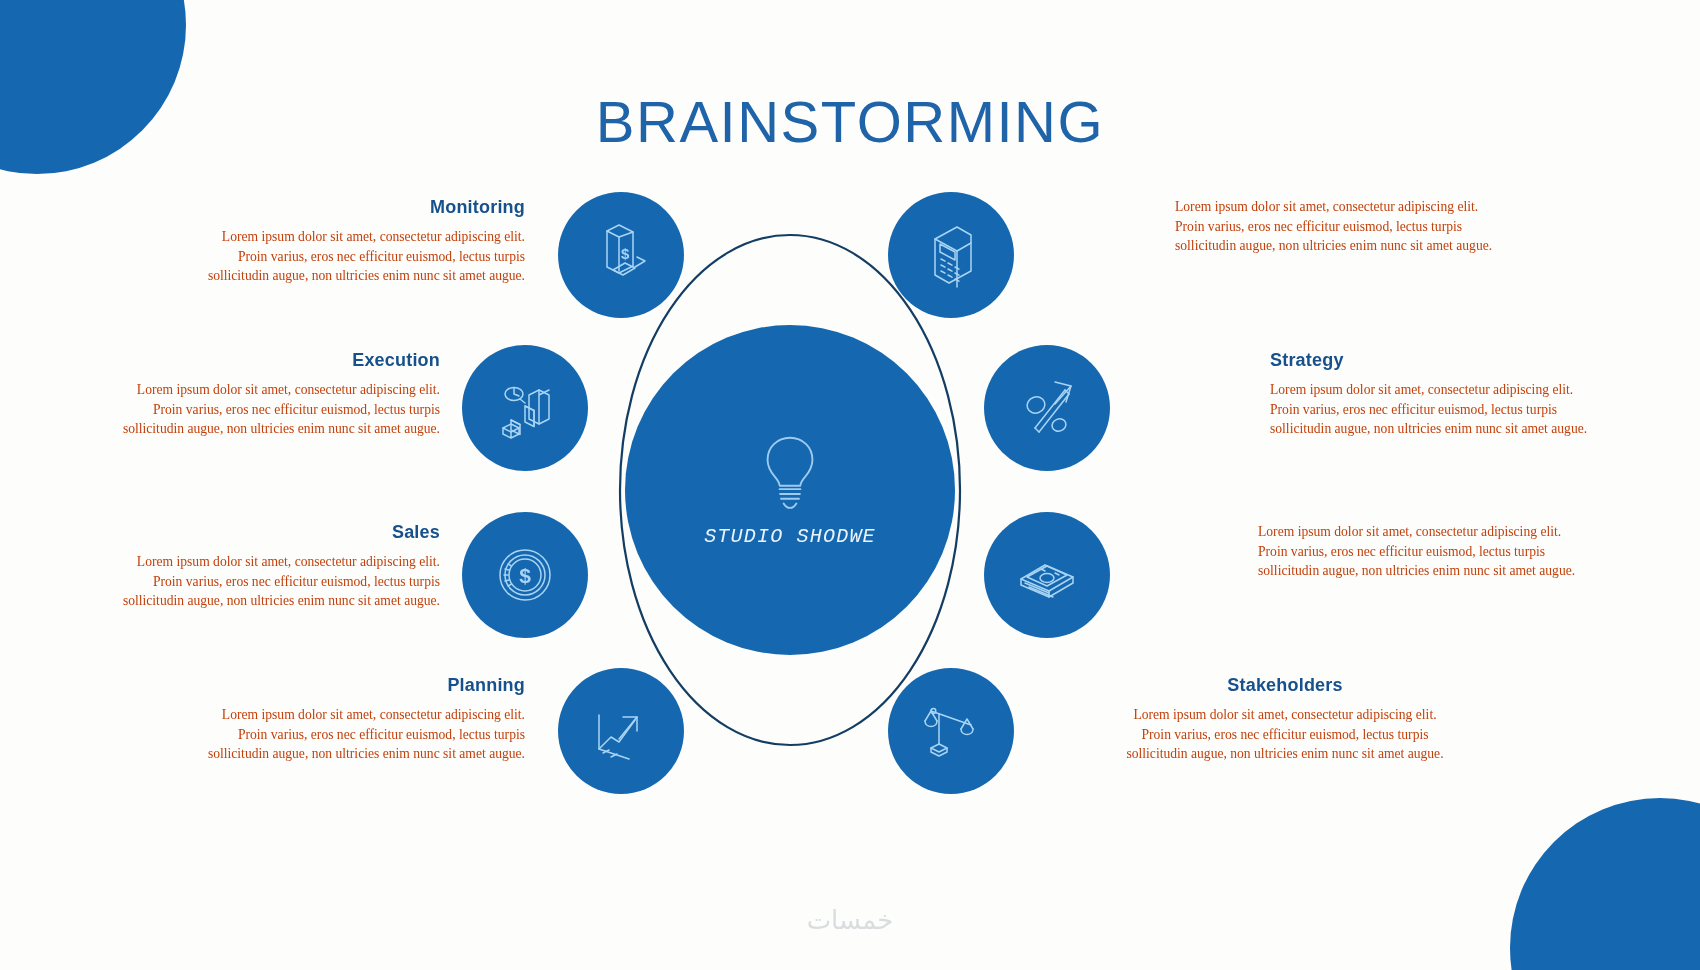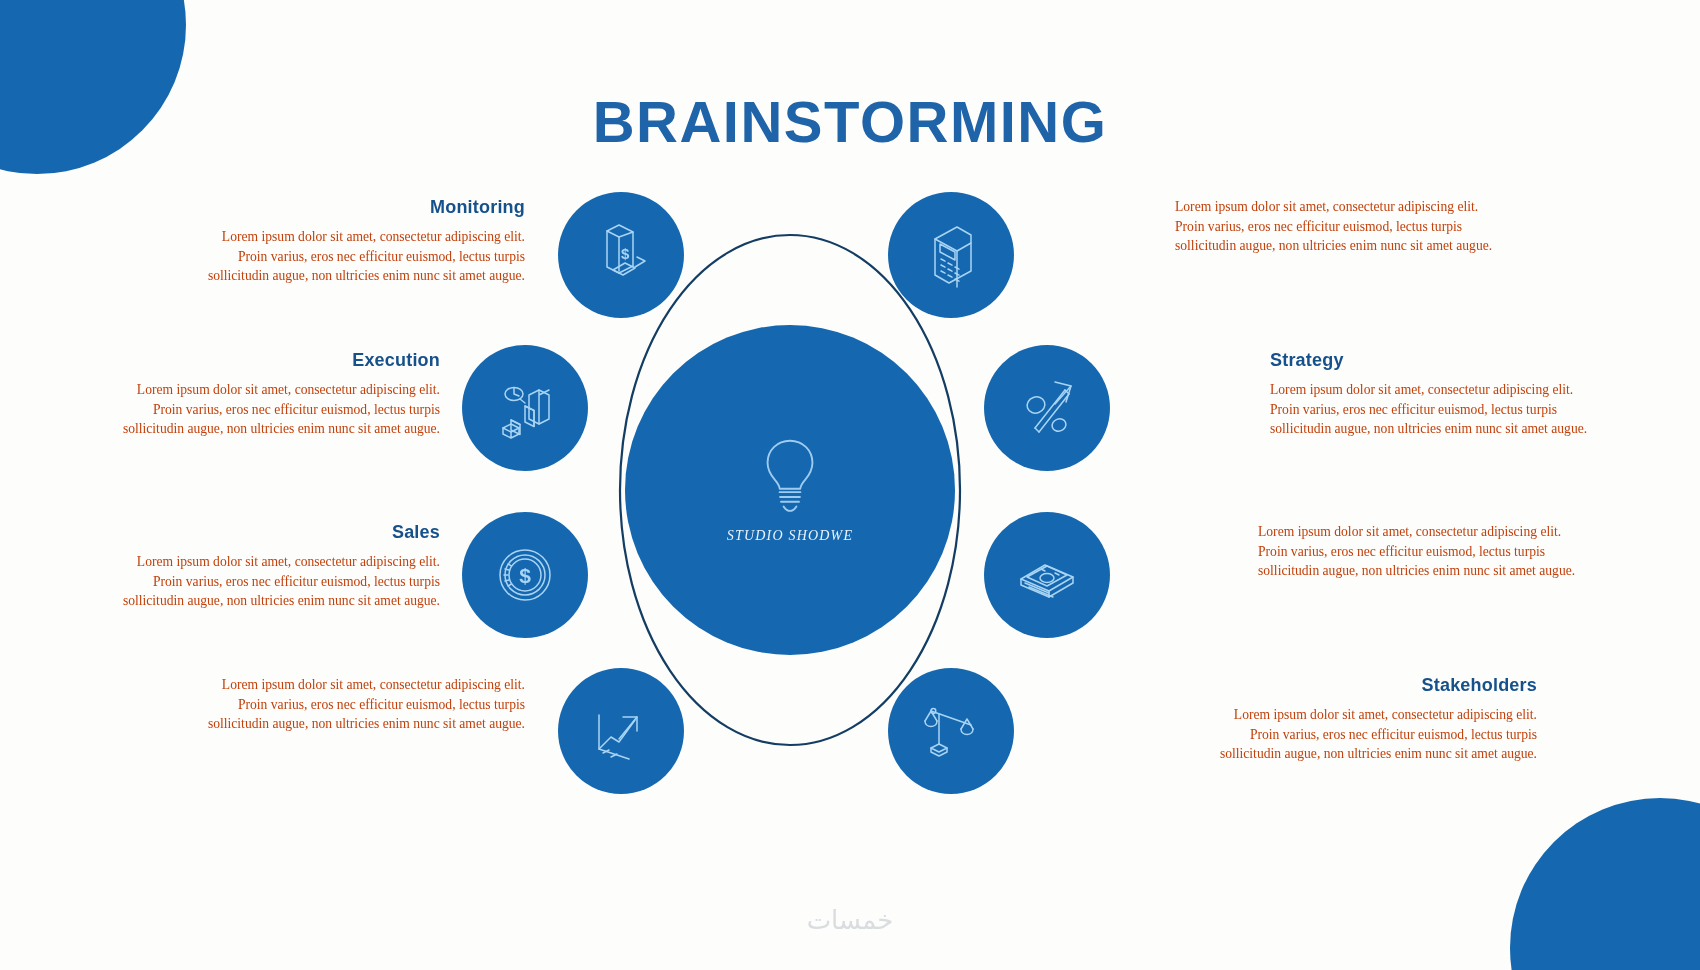--- a/index.html
+++ b/index.html
@@ -40,21 +40,21 @@
   }
 
   
   .title {
     position: absolute;
     left: 0;
     top: 88px;
     width: 1700px;
     text-align: center;
     font-size: 58px;
-    font-weight: 700;
+    font-weight: 400;
     letter-spacing: 1.5px;
     color: #1f63a8;
     font-family: "Liberation Sans", sans-serif;
   }
 
   
   .hub {
     position: absolute;
     left: 625px;
     top: 325px;
@@ -62,25 +62,25 @@
     height: 330px;
     border-radius: 50%;
     background: #1568b0;
     display: flex;
     flex-direction: column;
     align-items: center;
     justify-content: center;
   }
   .hub-icon { width: 72px; height: 78px; margin-bottom: 14px; }
   .hub-label {
-    font-size: 14px;
+    font-size: 20px;
     font-style: italic;
     letter-spacing: 1.2px;
     color: #eaf3fb;
-    font-family: Liberation Serif, serif;
+    font-family: Liberation Mono, monospace;
   }
 
   
   #ring {
     position: absolute;
     left: 0; top: 0;
     width: 1700px;
     height: 970px;
     pointer-events: none;
   }
@@ -263,36 +263,37 @@
     <h3>Execution</h3>
     <p>Lorem ipsum dolor sit amet, consectetur adipiscing elit. Proin varius, eros nec efficitur euismod, lectus turpis sollicitudin augue, non ultricies enim nunc sit amet augue.</p>
   </div>
 
   <div class="block left" style="left: 110px; top: 522px; text-align: right;">
     <h3>Sales</h3>
     <p>Lorem ipsum dolor sit amet, consectetur adipiscing elit. Proin varius, eros nec efficitur euismod, lectus turpis sollicitudin augue, non ultricies enim nunc sit amet augue.</p>
   </div>
 
   <div class="block left" style="left: 195px; top: 675px; text-align: right;">
+    <h3>Planning</h3>
     <p>Lorem ipsum dolor sit amet, consectetur adipiscing elit. Proin varius, eros nec efficitur euismod, lectus turpis sollicitudin augue, non ultricies enim nunc sit amet augue.</p>
   </div>
 
   <div class="block right" style="left: 1175px; top: 197px; text-align: left;">
     <p>Lorem ipsum dolor sit amet, consectetur adipiscing elit. Proin varius, eros nec efficitur euismod, lectus turpis sollicitudin augue, non ultricies enim nunc sit amet augue.</p>
   </div>
 
   <div class="block right" style="left: 1258px; top: 350px; text-align: left; margin-left: 12px;">
     <h3>Strategy</h3>
     <p>Lorem ipsum dolor sit amet, consectetur adipiscing elit. Proin varius, eros nec efficitur euismod, lectus turpis sollicitudin augue, non ultricies enim nunc sit amet augue.</p>
   </div>
 
   <div class="block right" style="left: 1258px; top: 522px; text-align: left;">
     <p>Lorem ipsum dolor sit amet, consectetur adipiscing elit. Proin varius, eros nec efficitur euismod, lectus turpis sollicitudin augue, non ultricies enim nunc sit amet augue.</p>
   </div>
 
-  <div class="block right" style="left: 1207px; top: 675px; text-align: right;">
+  <div class="block right" style="left: 1120px; top: 675px; text-align: center;">
     <h3>Stakeholders</h3>
     <p>Lorem ipsum dolor sit amet, consectetur adipiscing elit. Proin varius, eros nec efficitur euismod, lectus turpis sollicitudin augue, non ultricies enim nunc sit amet augue.</p>
   </div>
 
   <div class="watermark">خمسات</div>
 
 </div>
 
 </body></html>

